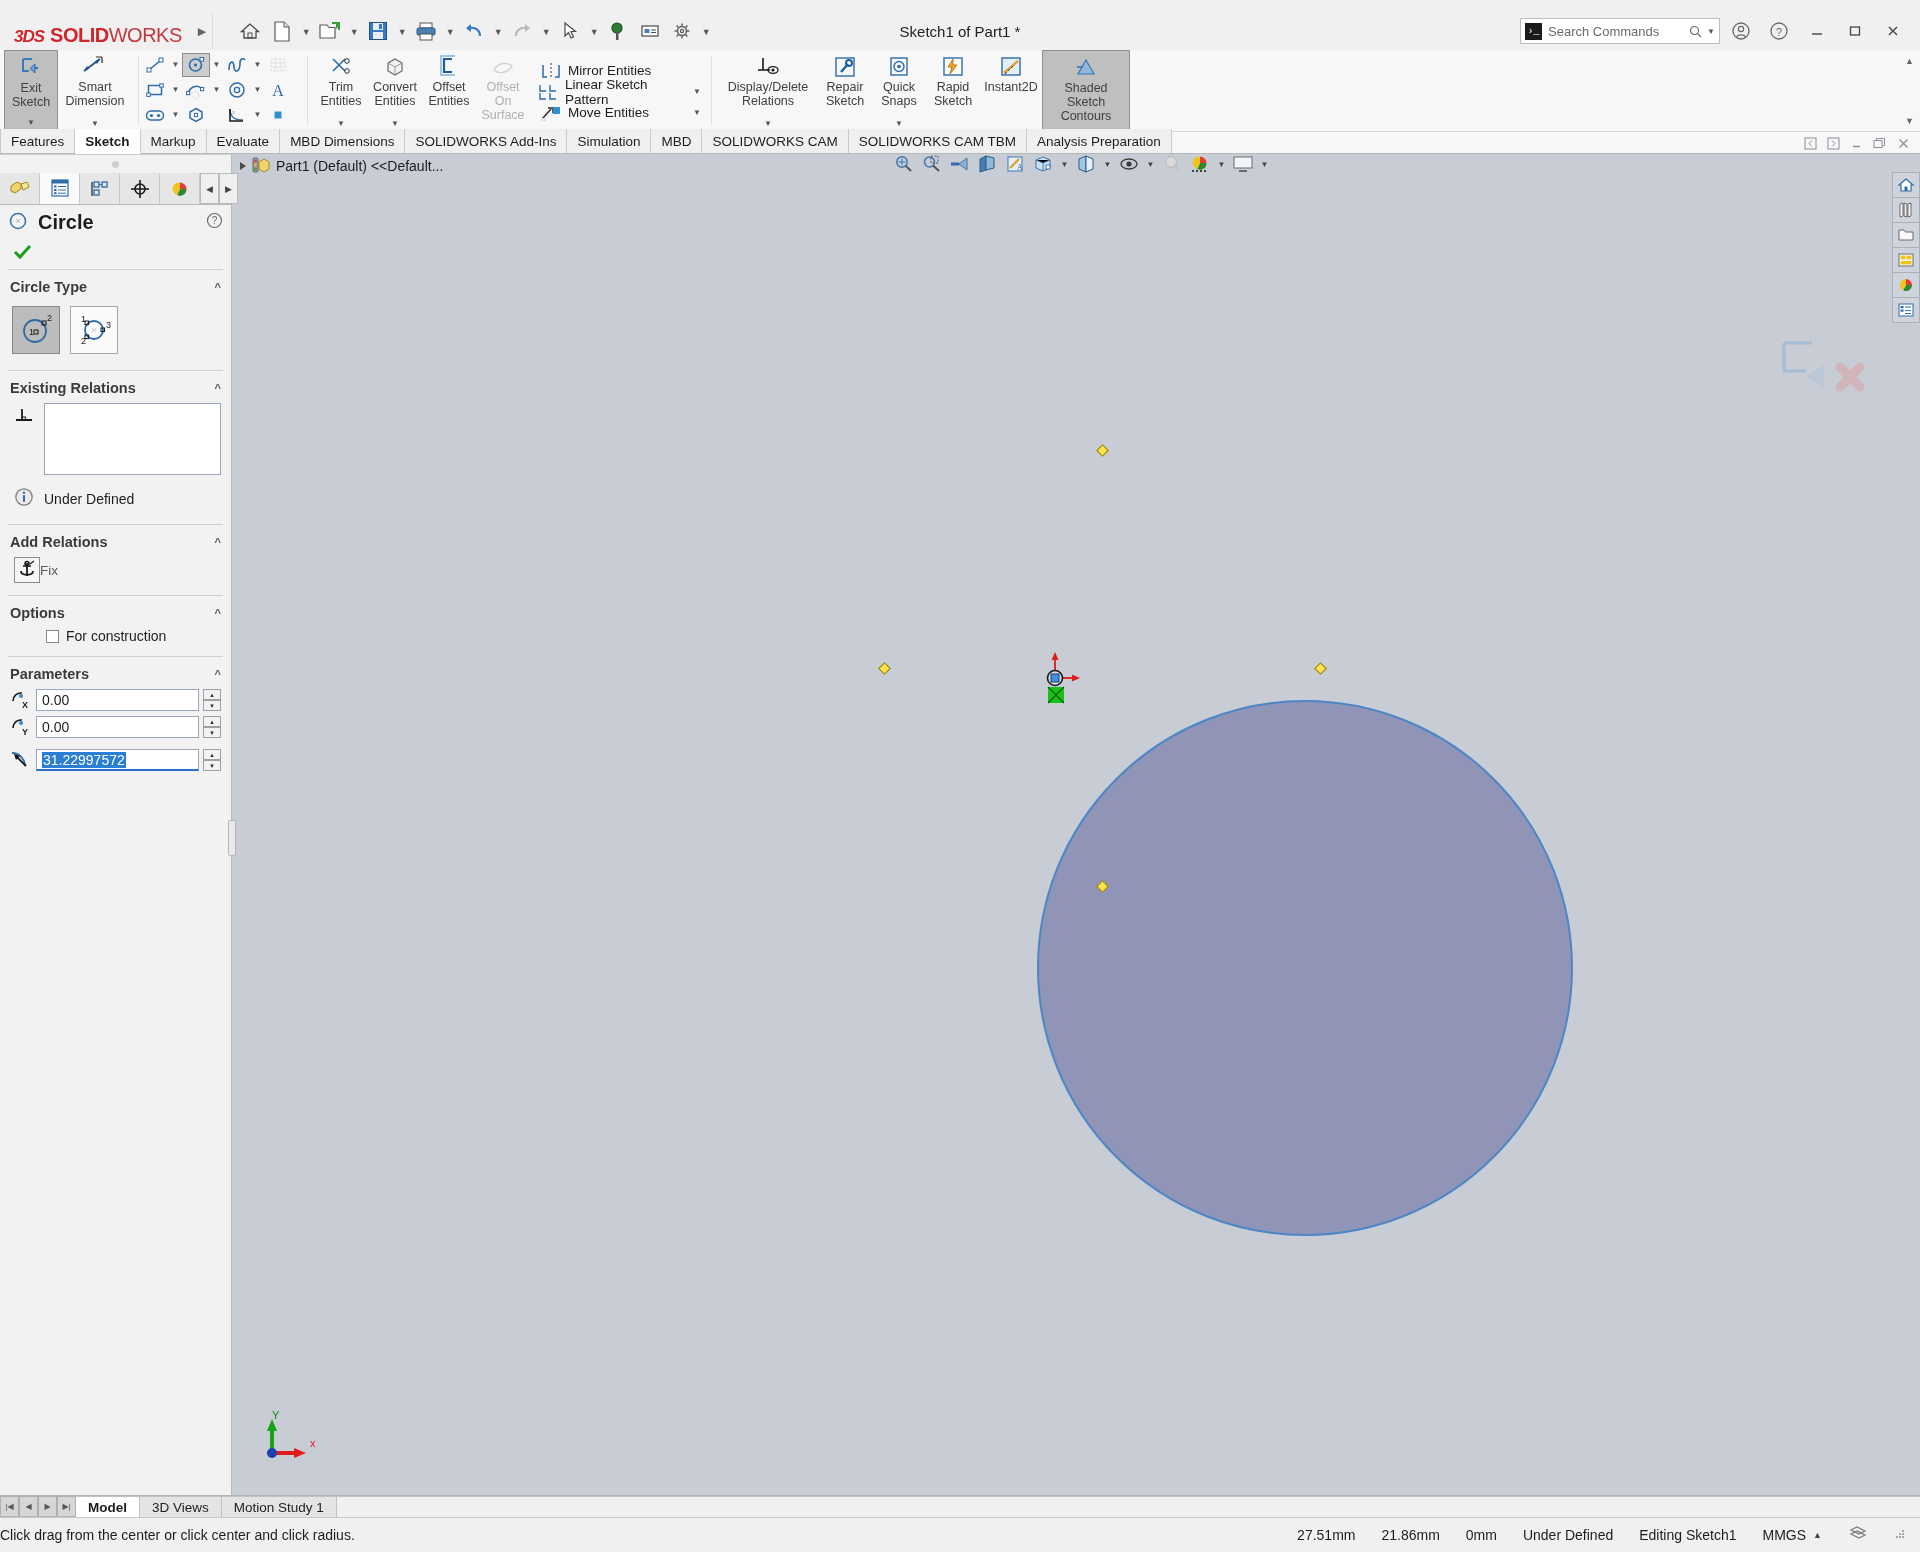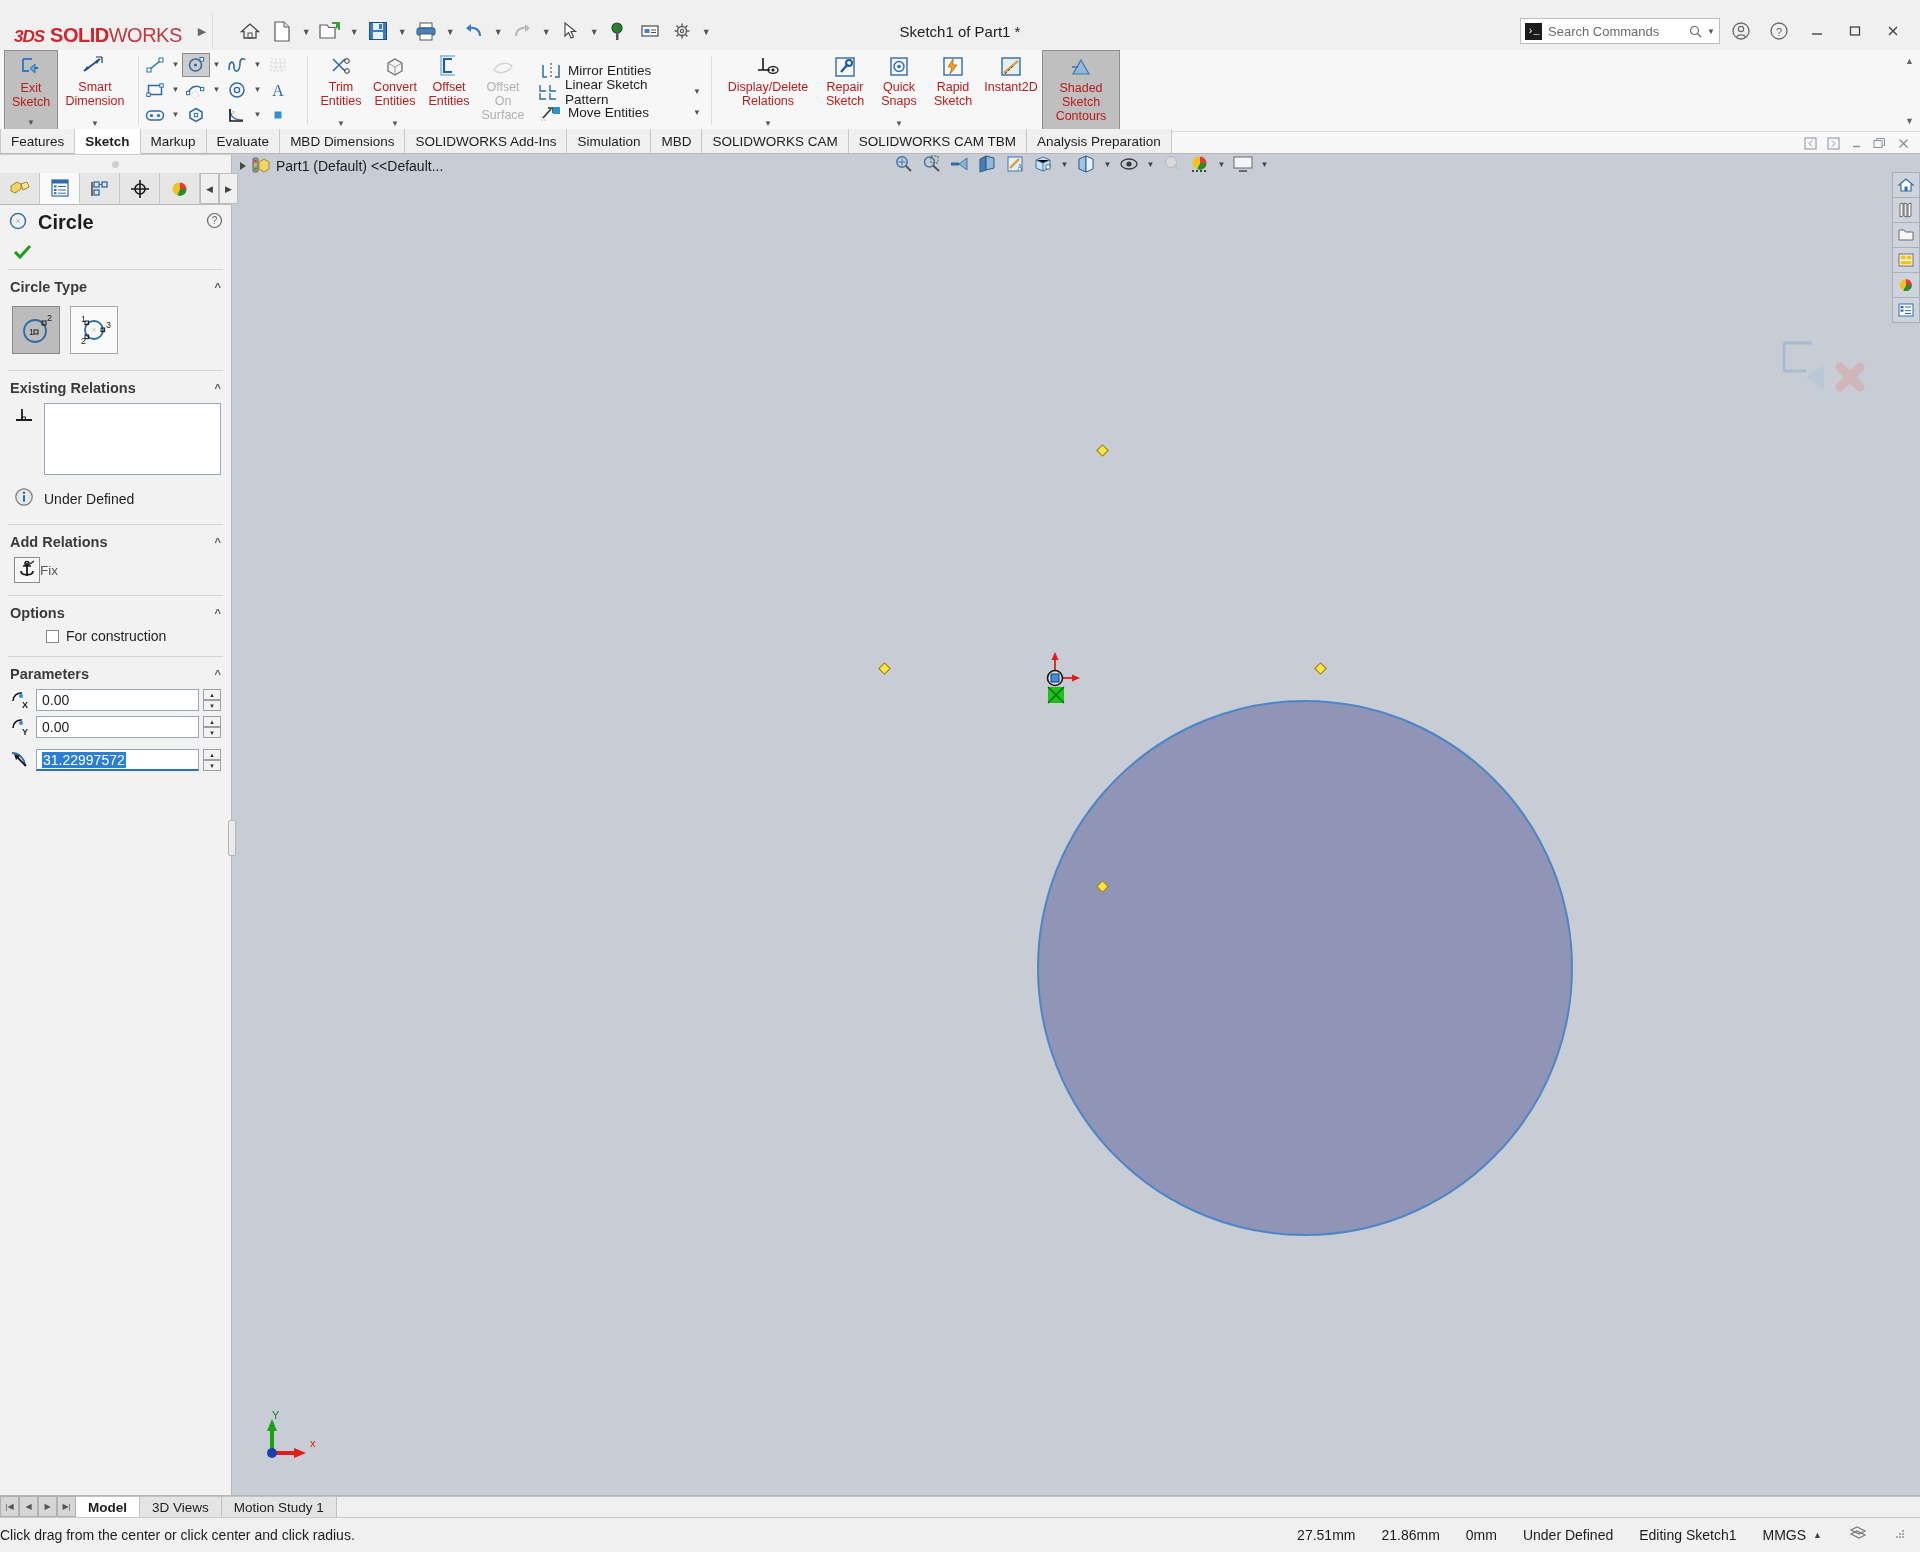--- a/index.html
+++ b/index.html
@@ -46,21 +46,21 @@
     display:flex; align-items:stretch;
   }
   .rgroup{ display:flex; align-items:stretch; padding:0 4px; }
   .rdiv{ width:1px; background:#dedede; margin:6px 2px; }
   .bigbtn{
     width:54px; display:flex; flex-direction:column; align-items:center;
     padding-top:4px; cursor:pointer; position:relative;
   }
   .bigbtn.wide{ width:74px; }
   .bigbtn .ic{ height:26px; display:flex; align-items:center; justify-content:center;}
-  .bigbtn .lbl{ font-size:12.5px; line-height:13px; text-align:center; color:#b91c1c; margin-top:1px; }
+  .bigbtn .lbl{ font-size:12.5px; line-height:13px; text-align:center; color:#404040; margin-top:1px; }
   .bigbtn .dd{ font-size:8px; color:#555; margin-top:auto; padding-bottom:3px;}
   .bigbtn.sel{ background:#bfbfbf; border:1px solid #8f8f8f; }
   .bigbtn.disabled .lbl{ color:#b0b0b0; }
   .bigbtn.disabled{ cursor:default; }
 
   .minigrid{ display:grid; grid-template-rows:repeat(3,25px); grid-auto-flow:column; align-content:start; padding-top:2px;}
   .mcell{ display:flex; align-items:center; }
   .micon{ width:28px; height:24px; display:flex; align-items:center; justify-content:center; cursor:pointer; }
   .micon.sel{ background:#cdcdcd; border:1px solid #8c8c8c;}
   .mcar{ width:13px; height:24px; display:flex; align-items:center; justify-content:center; font-size:8px; color:#555; cursor:pointer;}
@@ -617,21 +617,21 @@
       <div class="bigbtn" style="width:62px">
         <span class="ic">
           <svg width="26" height="22" viewBox="0 0 26 22">
               <rect x="4" y="2" width="18" height="17" fill="#e4eef7" stroke="#2f6ca8" stroke-width="1.4"></rect>
               <path d="M6 17 L20 5" stroke="#d8a13a" stroke-width="2.4"></path>
               <path d="M9 16 L7 18 M12 13 L10 15 M15 10 L13 12" stroke="#444"></path>
             </svg>
         </span>
         <span class="lbl">Instant2D</span>
       </div>
-      <div class="bigbtn sel" style="width:78px">
+      <div class="bigbtn sel" style="width:88px">
         <span class="ic">
           <svg width="26" height="20" viewBox="0 0 26 20">
               <path d="M13 2 L21 16 H5 Z" fill="#8fb8da" stroke="#3f77ab" stroke-width="1.2"></path>
               <path d="M4 9 L10 9" stroke="#3f77ab" stroke-width="1.6"></path>
             </svg>
         </span>
         <span class="lbl">Shaded</span>
         <span class="lbl">Sketch</span>
         <span class="lbl">Contours</span>
       </div>

